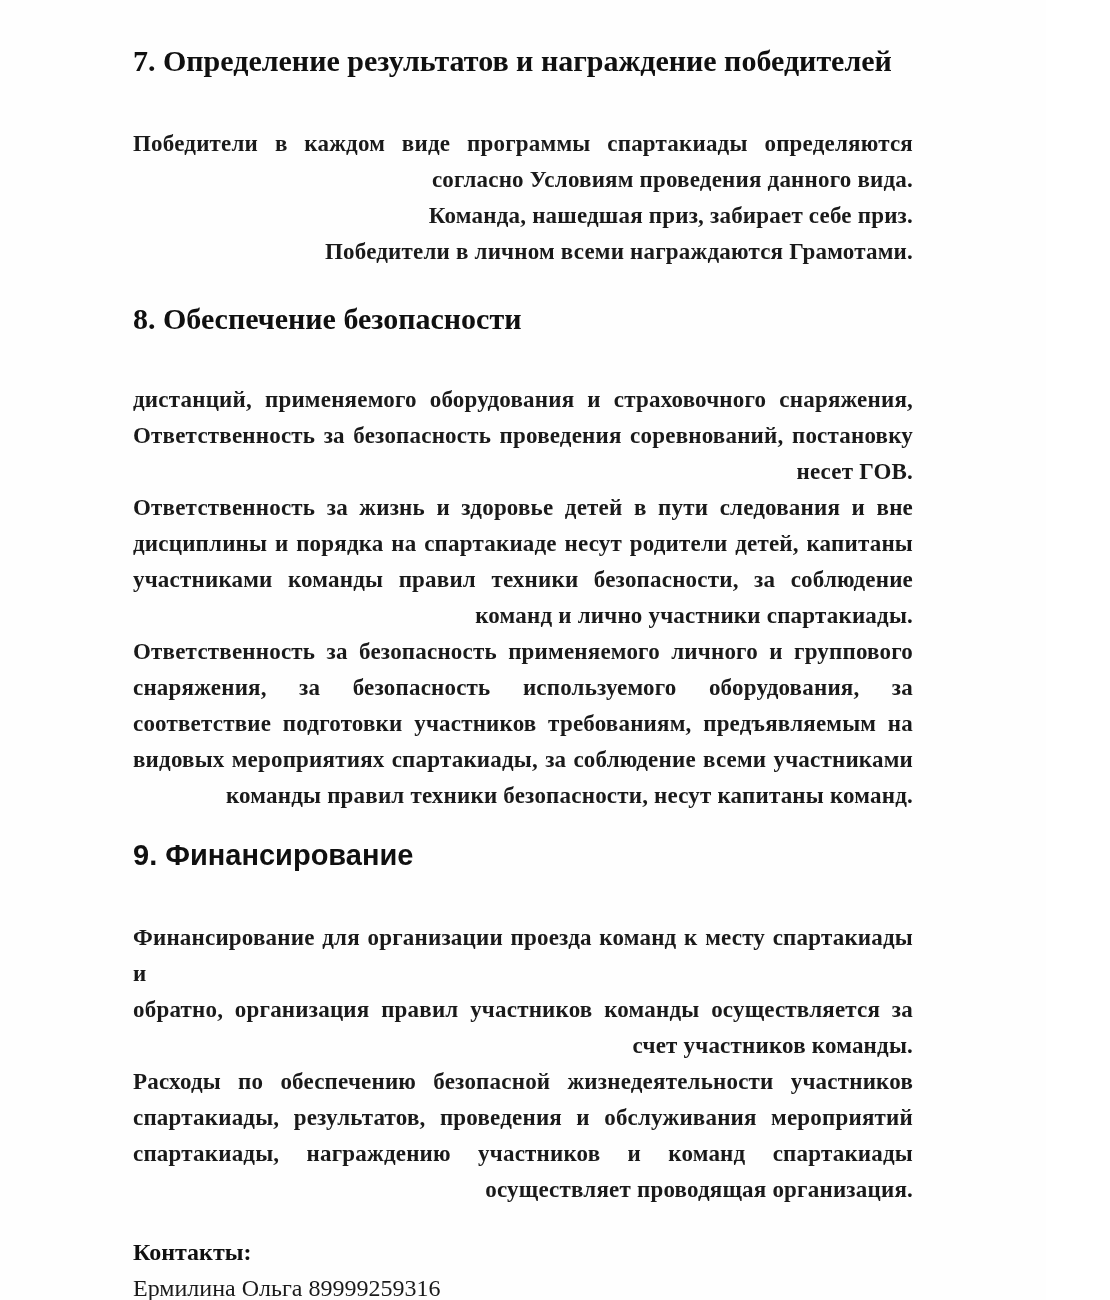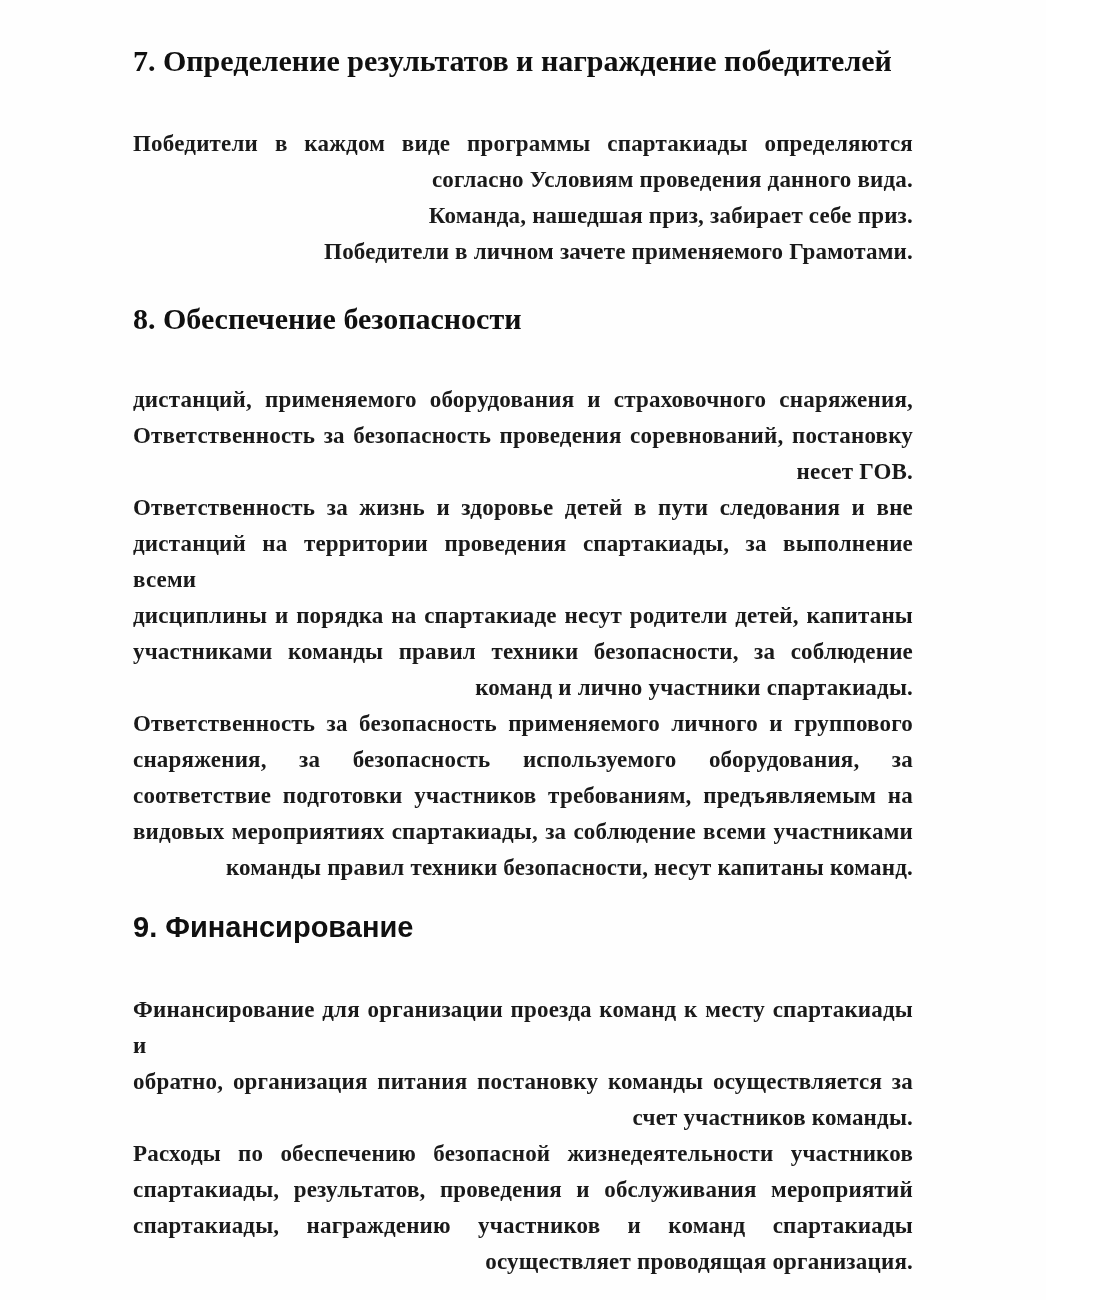--- a/index.html
+++ b/index.html
@@ -70,46 +70,45 @@
 <body>
 
 <div class="page">
 
   <div class="heading h7">7. Определение результатов и награждение победителей</div>
 
   <div class="para-block s7-lines">
     <div class="line j">Победители в каждом виде программы спартакиады определяются</div>
     <div class="line">согласно Условиям проведения данного вида.</div>
     <div class="line">Команда, нашедшая приз, забирает себе приз.</div>
-    <div class="line">Победители в личном зачете применяемого Грамотами.</div>
+    <div class="line">Победители в личном всеми награждаются Грамотами.</div>
   </div>
 
   <div class="heading h8">8. Обеспечение безопасности</div>
 
   <div class="para-block s8-lines">
     <div class="line j">дистанций, применяемого оборудования и страховочного снаряжения,</div>
     <div class="line j">Ответственность за безопасность проведения соревнований, постановку</div>
     <div class="line">несет ГОВ.</div>
     <div class="line j">Ответственность за жизнь и здоровье детей в пути следования и вне</div>
-    <div class="line j">дистанций на территории проведения спартакиады, за выполнение всеми</div>
     <div class="line j">дисциплины и порядка на спартакиаде несут родители детей, капитаны</div>
     <div class="line j">участниками команды правил техники безопасности, за соблюдение</div>
     <div class="line">команд и лично участники спартакиады.</div>
     <div class="line j">Ответственность за безопасность применяемого личного и группового</div>
     <div class="line j">снаряжения, за безопасность используемого оборудования, за</div>
     <div class="line j">соответствие подготовки участников требованиям, предъявляемым на</div>
     <div class="line j">видовых мероприятиях спартакиады, за соблюдение всеми участниками</div>
     <div class="line">команды правил техники безопасности, несут капитаны команд.</div>
   </div>
 
   <div class="heading sans h9">9. Финансирование</div>
 
   <div class="para-block s9-lines">
     <div class="line j">Финансирование для организации проезда команд к месту спартакиады и</div>
-    <div class="line j">обратно, организация питания постановку команды осуществляется за</div>
+    <div class="line j">обратно, организация правил участников команды осуществляется за</div>
     <div class="line">счет участников команды.</div>
     <div class="line j">Расходы по обеспечению безопасной жизнедеятельности участников</div>
     <div class="line j">спартакиады, результатов, проведения и обслуживания мероприятий</div>
     <div class="line j">спартакиады, награждению участников и команд спартакиады</div>
     <div class="line">осуществляет проводящая организация.</div>
   </div>
 
   <div class="contacts">
     <div class="contacts-label">Контакты:</div>
     <div class="contacts-value">Ермилина Ольга 89999259316</div>

